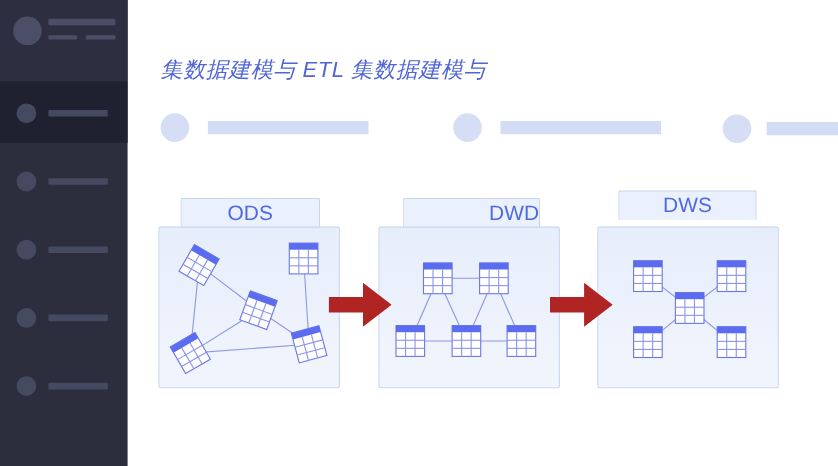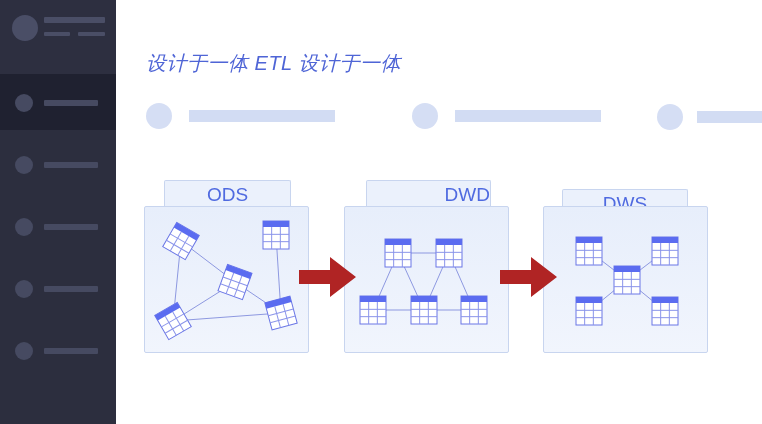--- a/index.html
+++ b/index.html
@@ -44,38 +44,38 @@
   <div class="sb-item" style="top:260px;">
     <div class="sb-dot"></div>
     <div class="sb-bar"></div>
   </div>
   <div class="sb-item" style="top:322px;">
     <div class="sb-dot"></div>
     <div class="sb-bar"></div>
   </div>
 </div>
 
-<div class="title">设计于一体 ETL 设计于一体</div>
+<div class="title">集数据建模与 ETL 集数据建模与</div>
 
 <div>
   <div class="step-dot" style="left:146px;top:103px;"></div>
   <div class="step-bar" style="left:189px;top:110px;width:146px;"></div>
   <div class="step-dot" style="left:412px;top:103px;"></div>
   <div class="step-bar" style="left:455px;top:110px;width:146px;"></div>
   <div class="step-dot" style="left:657px;top:104px;"></div>
   <div class="step-bar" style="left:697px;top:111px;width:65px;"></div>
 </div>
 
 <div class="stage-tab" style="left:164px;top:180px;width:125px;">ODS</div>
 <div class="stage-box" style="left:144px;width:163px;"></div>
 
 <div class="stage-tab" style="left:366px;top:180px;width:123px;text-align:right;">DWD</div>
 <div class="stage-box" style="left:344px;width:163px;"></div>
 
-<div class="stage-tab" style="left:562px;top:189px;width:124px;text-align:center;">DWS</div>
+<div class="stage-tab" style="left:562px;top:173px;width:124px;text-align:center;">DWS</div>
 <div class="stage-box" style="left:543px;width:163px;"></div>
 
 <svg id="diagram" width="762" height="424">
     <line x1="181" y1="241" x2="235" y2="282" stroke="#8d98e0" stroke-width="1"></line>
     <line x1="181" y1="241" x2="173" y2="321" stroke="#8d98e0" stroke-width="1"></line>
     <line x1="276" y1="235" x2="281" y2="313" stroke="#8d98e0" stroke-width="1"></line>
     <line x1="235" y1="282" x2="281" y2="313" stroke="#8d98e0" stroke-width="1"></line>
     <line x1="235" y1="282" x2="173" y2="321" stroke="#8d98e0" stroke-width="1"></line>
     <line x1="173" y1="321" x2="281" y2="313" stroke="#8d98e0" stroke-width="1"></line>
     <g transform="translate(181,241) rotate(30)">

